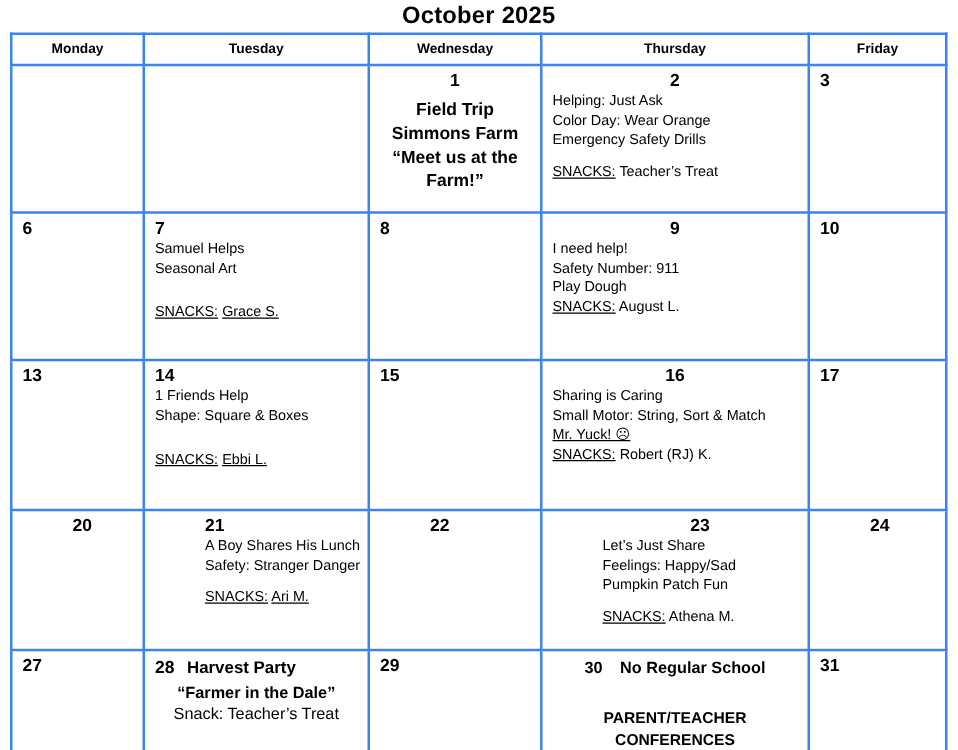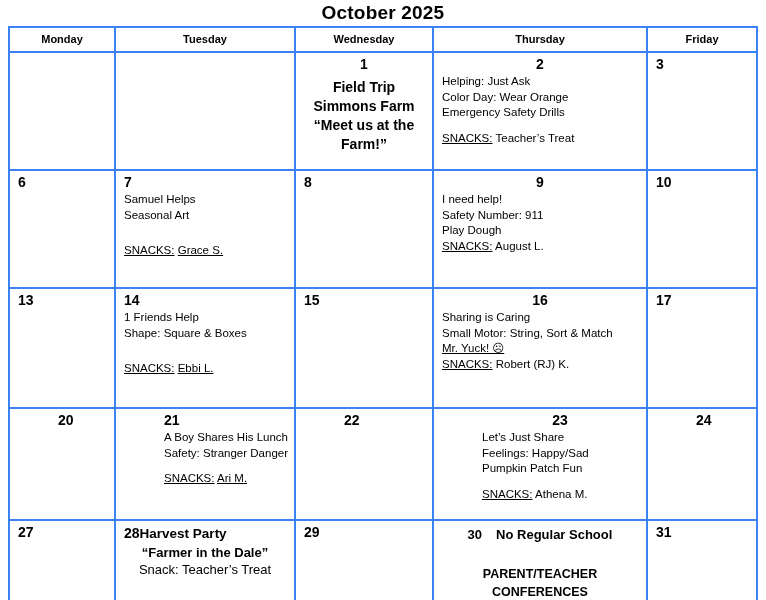--- a/index.html
+++ b/index.html
@@ -110,20 +110,21 @@
   .row28num {
     display: inline-block;
     font-size: 14px;
     font-weight: bold;
     padding: 4px 0 0 8px;
   }
   .hdr28 {
     display: inline-block;
     font-size: 13.5px;
     font-weight: bold;
+    padding-left: 10px;
   }
   .row30line {
     padding: 4px 0 0 0;
     text-align: center;
   }
   .sub30 {
     display: inline-block;
     font-size: 13px;
     font-weight: bold;
   }

